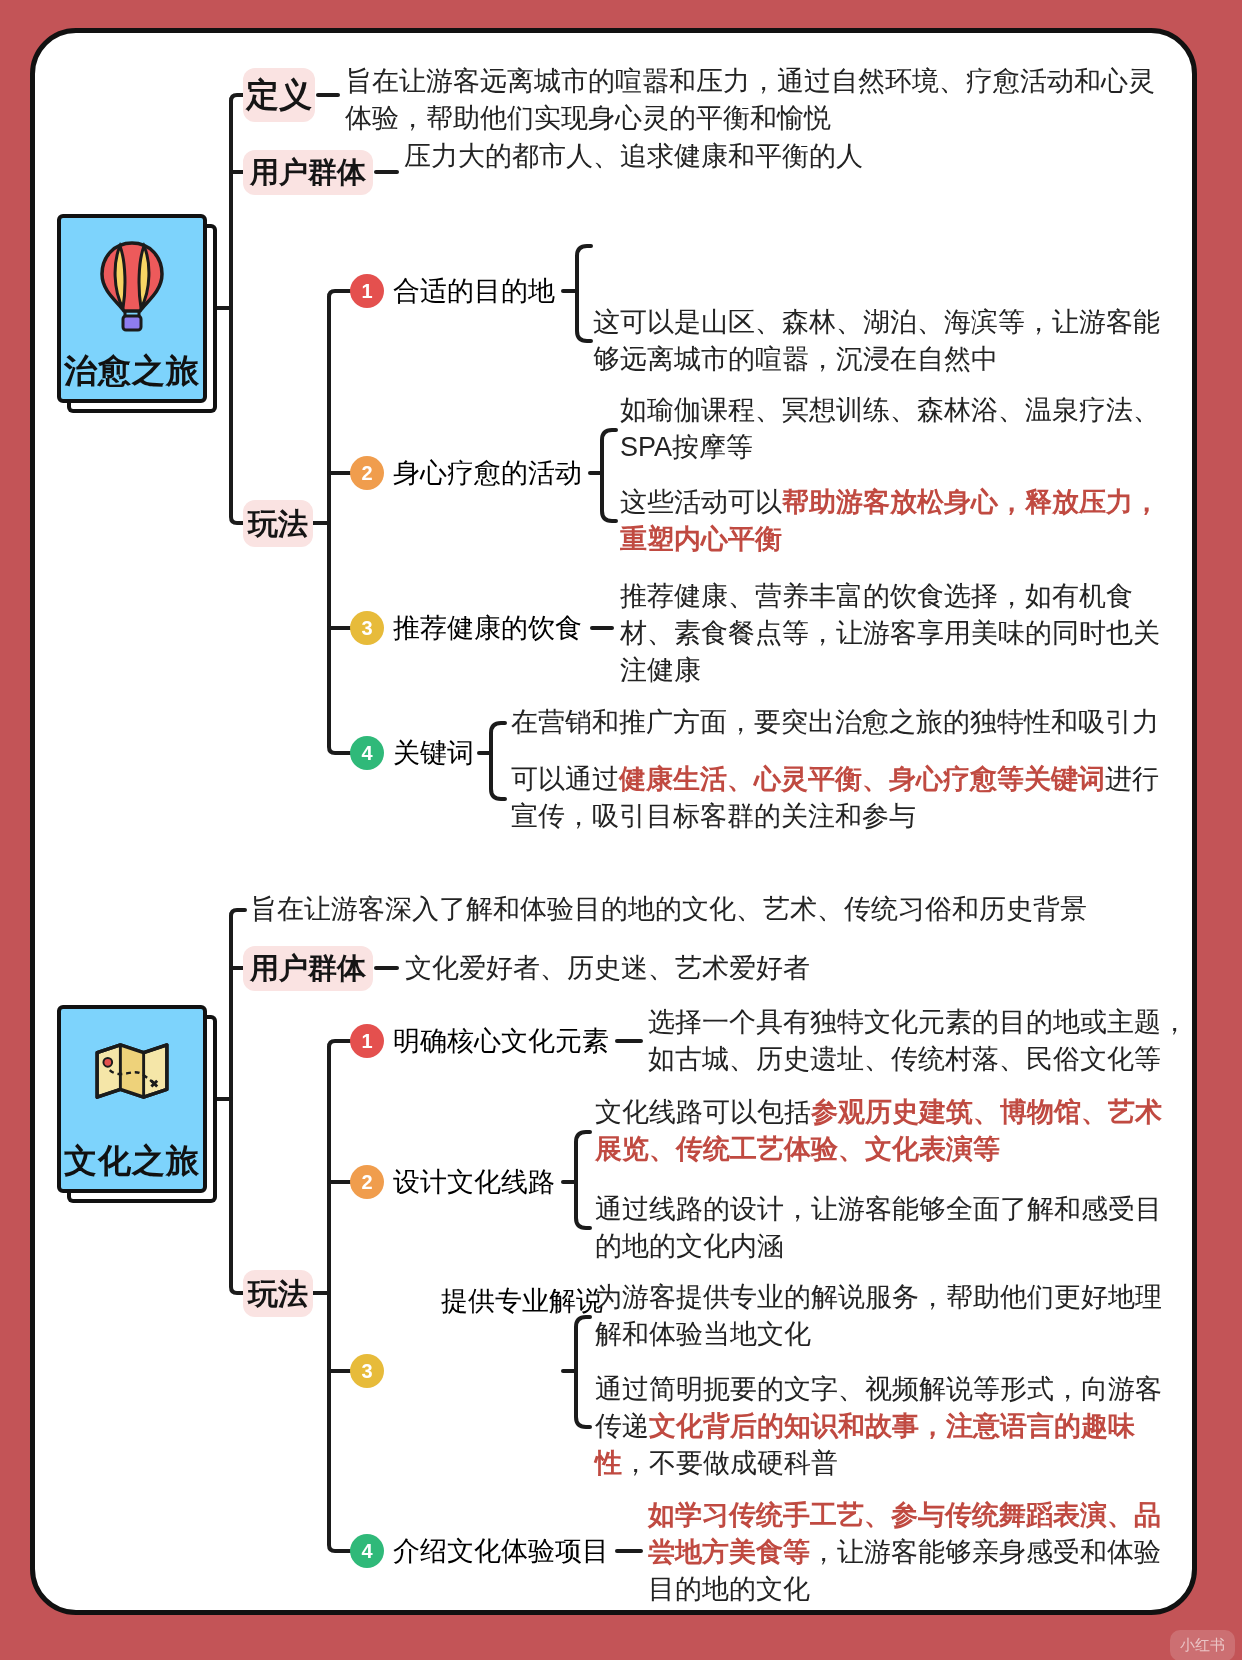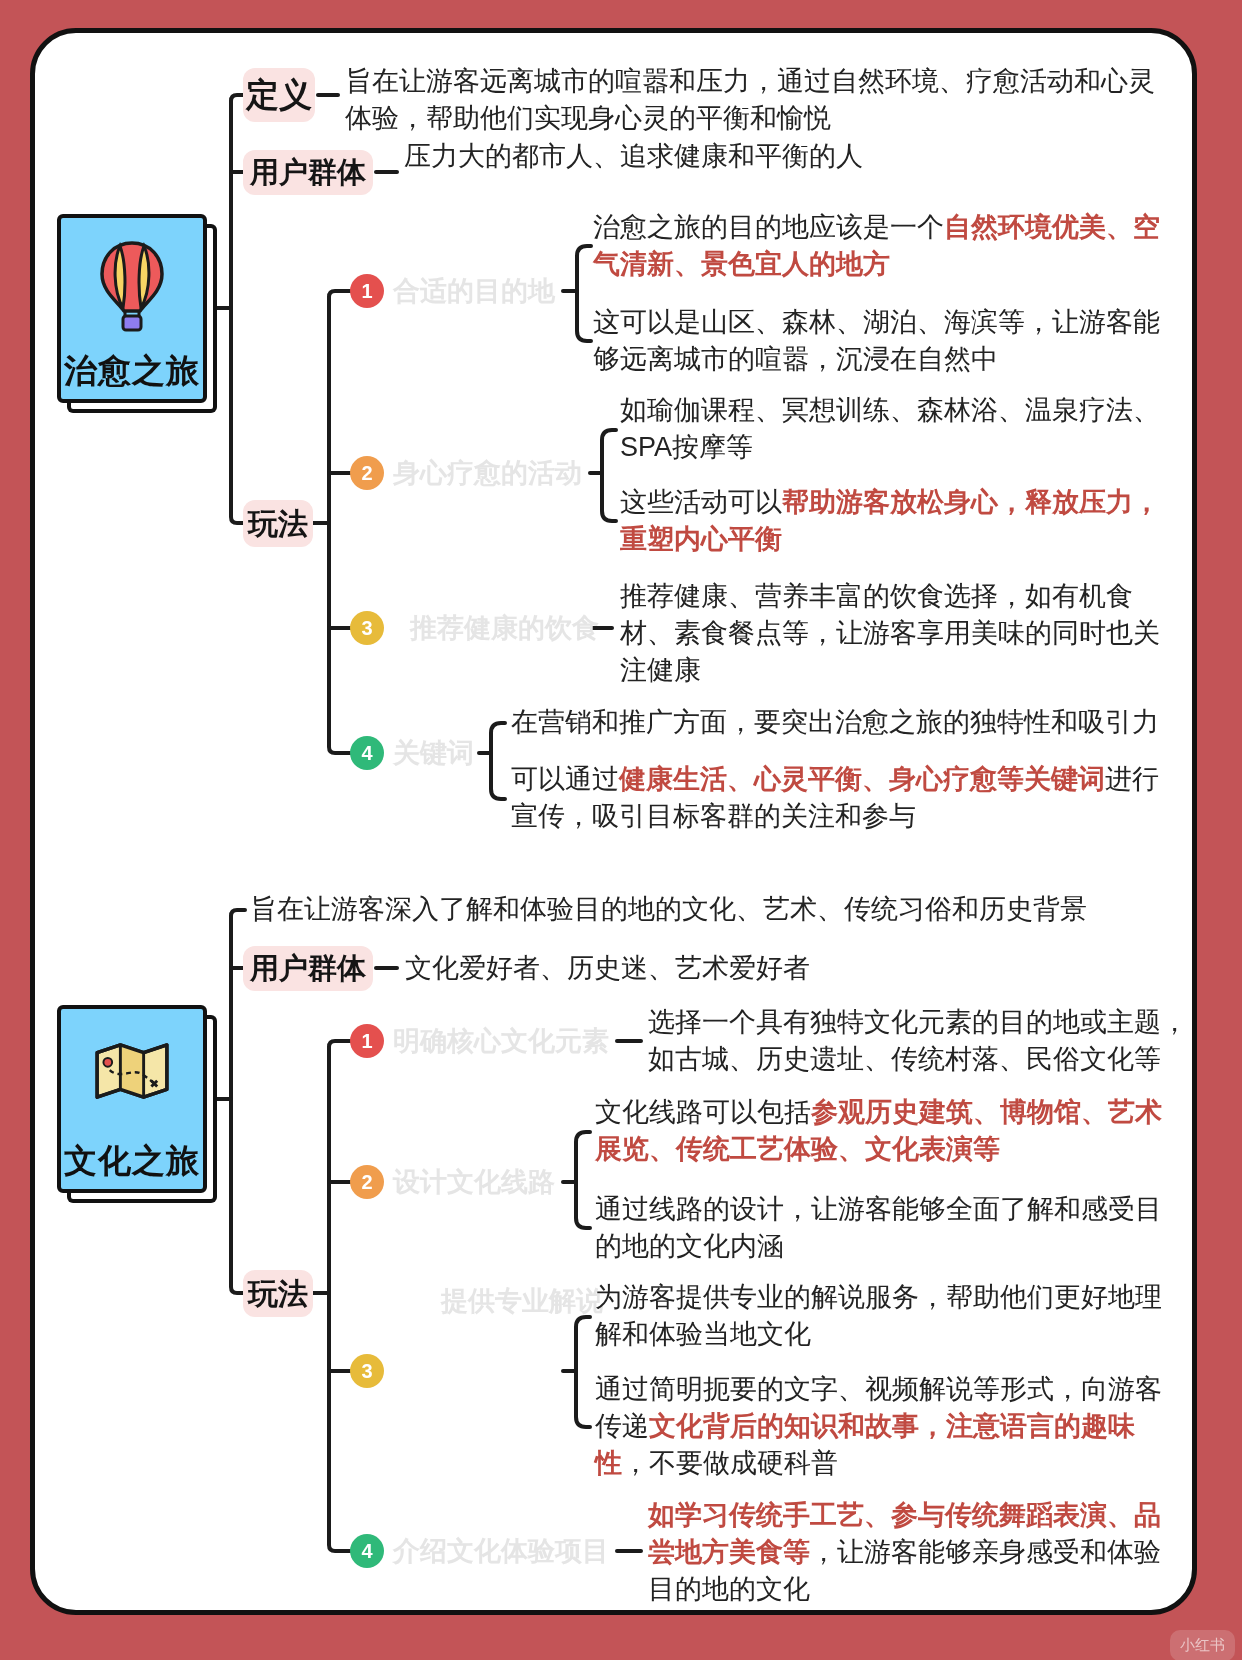--- a/index.html
+++ b/index.html
@@ -10,21 +10,21 @@
   .wires{position:absolute;left:0;top:0;pointer-events:none;}
   .txt{position:absolute;font-size:27px;line-height:37px;color:#232323;white-space:pre-wrap;}
   .em{color:var(--red,#c04a41);font-weight:700;}
   .plabel{position:absolute;background:var(--label_bg,#fae3e2);color:#151515;font-weight:700;
           border-radius:12px;text-align:center;}
   .lbl-def{font-size:33px;line-height:54px;width:72px;height:54px;}
   .lbl-user{font-size:29px;line-height:45px;width:130px;height:45px;}
   .lbl-play{font-size:30px;line-height:47px;width:70px;height:47px;}
   .badge{position:absolute;width:34px;height:34px;border-radius:50%;color:#fff;font-weight:700;
          font-size:20px;text-align:center;line-height:34px;}
-  .blabel{position:absolute;font-size:27px;font-weight:700;color:#e5e5e5;transform:translateY(-50%);white-space:nowrap;}
+  .blabel{position:absolute;font-size:27px;font-weight:400;color:#000000;transform:translateY(-50%);white-space:nowrap;}
   .card{position:absolute;width:150px;background:#7dd3fc;border:4px solid #111;border-radius:6px;
         box-sizing:border-box;box-shadow:10px 10px 0 -4px #fff,10px 10px 0 0 #111;}
   .card .icon{position:absolute;left:50%;transform:translateX(-50%);}
   .card-title{position:absolute;bottom:5px;width:100%;text-align:center;font-size:33px;font-weight:700;color:#111;letter-spacing:1px;}
   .watermark{position:absolute;left:1170px;top:1630px;background:rgba(255,255,255,.16);color:rgba(255,255,255,.6);
              font-size:15px;padding:6px 10px;border-radius:10px;}
 </style>
 </head>
 <body>
 
@@ -83,34 +83,32 @@
   <div class="txt" style="left:345px;top:63px;width:880px;"><span>旨在让游客远离城市的喧嚣和压力，通过自然环境、疗愈活动和心灵
 体验，帮助他们实现身心灵的平衡和愉悦</span></div>
 
   <div class="plabel lbl-user" style="left:243px;top:150px;">用户群体</div>
   <div class="txt" style="left:404px;top:138px;width:700px;">压力大的都市人、追求健康和平衡的人</div>
 
   <div class="plabel lbl-play" style="left:243px;top:500px;">玩法</div>
 
   <div class="badge" style="left: 350px; top: 274px; background-color: rgb(228, 80, 78);">1</div>
   <div class="blabel" style="left:393px;top:291px;">合适的目的地</div>
-  <div class="txt" style="left:593px;top:209px;width:610px;"><span>治愈之旅的目的地应该是一个</span><span class="em">自然环境优美、空
-气清新、景色宜人的地方</span></div>
   <div class="txt" style="left:593px;top:304px;width:610px;"><span>这可以是山区、森林、湖泊、海滨等，让游客能
 够远离城市的喧嚣，沉浸在自然中</span></div>
 
   <div class="badge" style="left: 350px; top: 456px; background-color: rgb(240, 157, 77);">2</div>
   <div class="blabel" style="left:393px;top:473px;">身心疗愈的活动</div>
   <div class="txt" style="left:620px;top:392px;width:600px;"><span>如瑜伽课程、冥想训练、森林浴、温泉疗法、
 SPA按摩等</span></div>
   <div class="txt" style="left:620px;top:484px;width:600px;"><span>这些活动可以</span><span class="em">帮助游客放松身心，释放压力，
 重塑内心平衡</span></div>
 
   <div class="badge" style="left: 350px; top: 611px; background-color: rgb(231, 187, 58);">3</div>
-  <div class="blabel" style="left:393px;top:628px;margin-left:17px;">推荐健康的饮食</div>
+  <div class="blabel" style="left:393px;top:628px;">推荐健康的饮食</div>
   <div class="txt" style="left:620px;top:578px;width:600px;"><span>推荐健康、营养丰富的饮食选择，如有机食
 材、素食餐点等，让游客享用美味的同时也关
 注健康</span></div>
 
   <div class="badge" style="left: 350px; top: 736px; background-color: rgb(47, 185, 121);">4</div>
   <div class="blabel" style="left:393px;top:753px;">关键词</div>
   <div class="txt" style="left:511px;top:704px;width:680px;"><span>在营销和推广方面，要突出治愈之旅的独特性和吸引力</span></div>
   <div class="txt" style="left:511px;top:761px;width:680px;"><span>可以通过</span><span class="em">健康生活、心灵平衡、身心疗愈等关键词</span><span>进行
 宣传，吸引目标客群的关注和参与</span></div>
 

